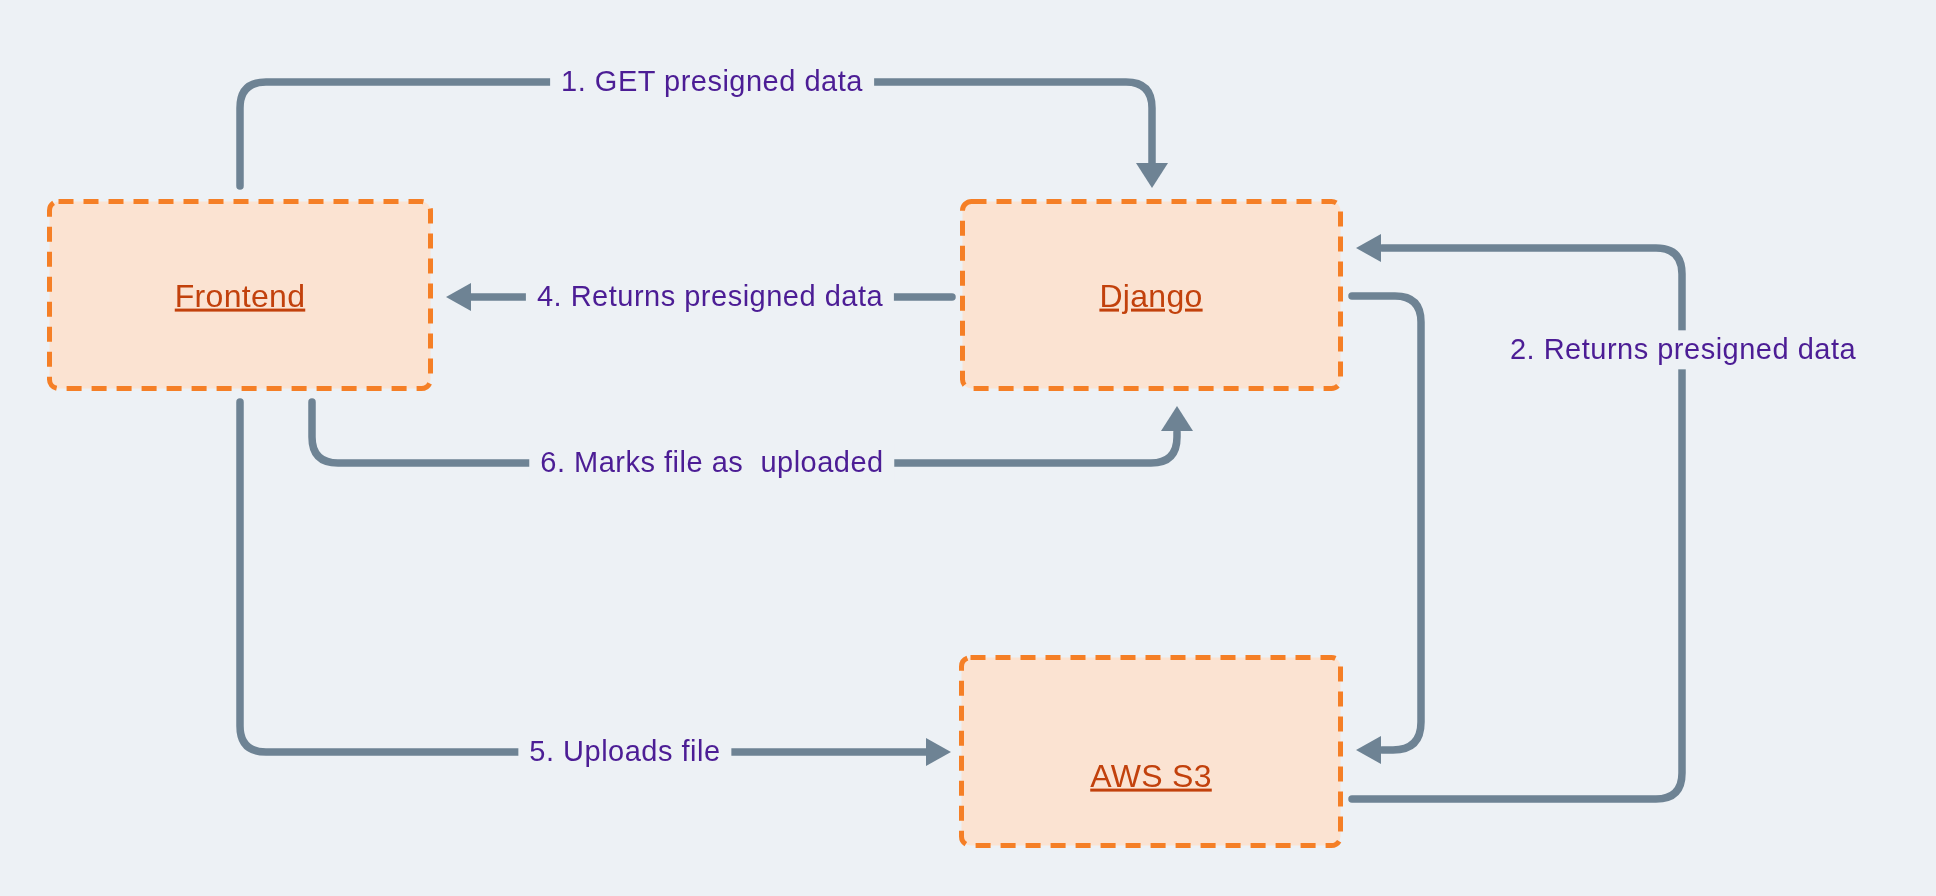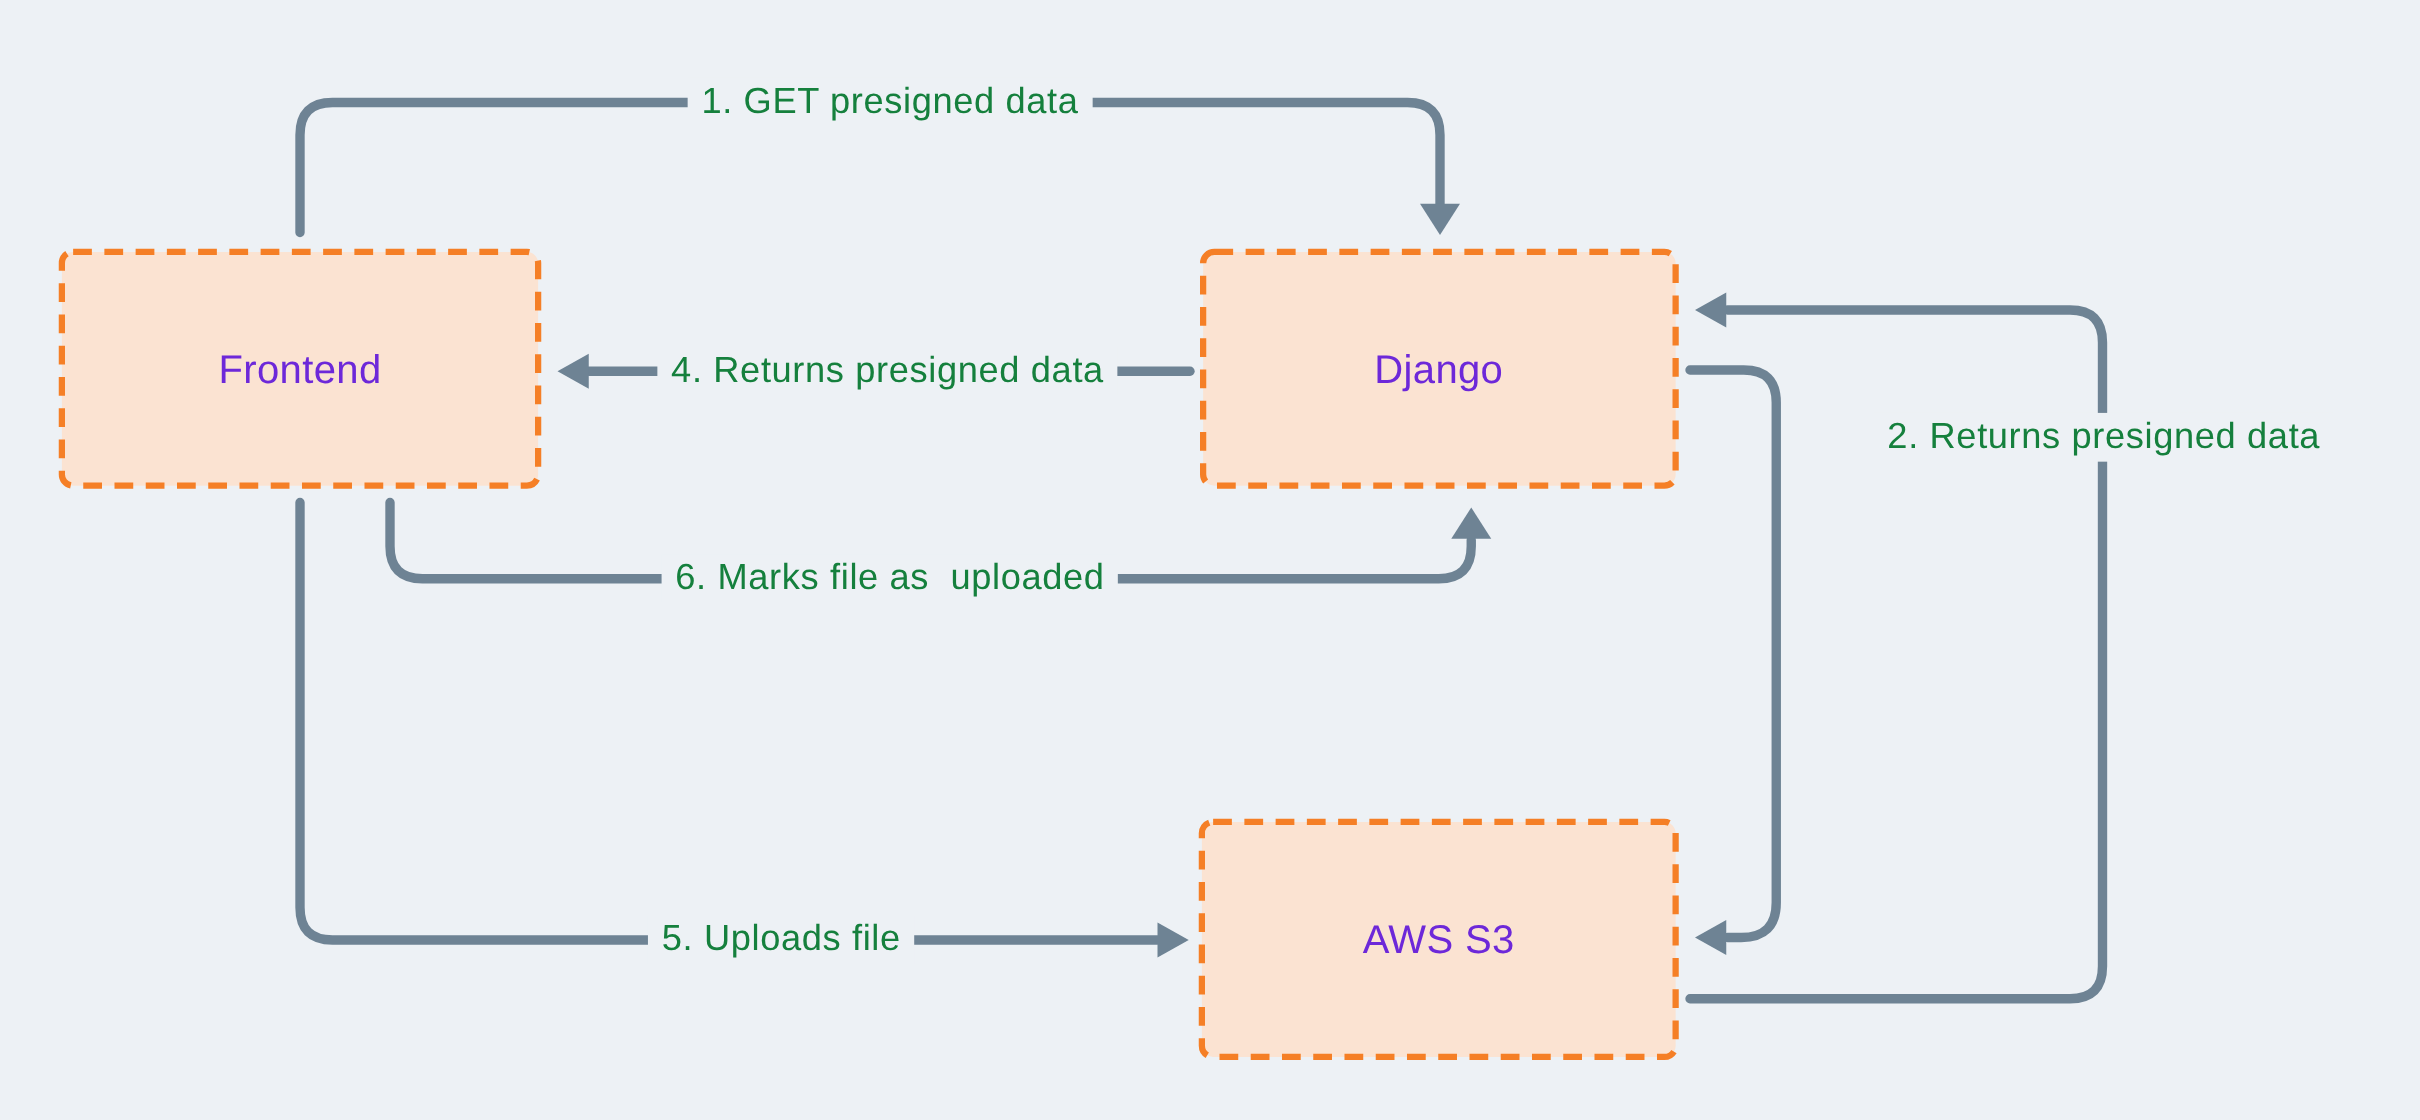--- a/index.html
+++ b/index.html
@@ -40,26 +40,27 @@
     stroke: none;
   }
   .label {
     position: absolute;
     transform: translate(-50%, -50%);
     white-space: pre;
     line-height: 1.15;
   }
   .node-label {
     font-size: 32px;
-    color: #6d28d9;
+    color: #c2410c;
     letter-spacing: 0.3px;
+    text-decoration: underline;
   }
   .edge-label {
     font-size: 29px;
-    color: #15803d;
+    color: #4c1d95;
     letter-spacing: 0.5px;
     background: #edf1f5;
     padding: 3px 11px;
   }
 </style>
 </head>
 <body>
 
 <div class="stage">
 
@@ -83,21 +84,21 @@
 
     <path class="edge-path" d="M 1352 296 H 1395 Q 1421 296 1421 322 V 722 Q 1421 750 1393 750 H 1382"></path>
     <polygon class="edge-head" points="1356,750 1381,736 1381,764"></polygon>
 
     <path class="edge-path" d="M 1352 799 H 1656 Q 1682 799 1682 773 V 274 Q 1682 248 1656 248 H 1382"></path>
     <polygon class="edge-head" points="1356,248 1381,234 1381,262"></polygon>
   </svg>
 
   <div class="label node-label" style="left:240px;  top:296px;">Frontend</div>
   <div class="label node-label" style="left:1151px; top:296px;">Django</div>
-  <div class="label node-label" style="left:1151px; top:752px;">AWS S3</div>
+  <div class="label node-label" style="left:1151px; top:776px;">AWS S3</div>
 
   <div class="label edge-label" style="left:712px;  top:82px;">1. GET presigned data</div>
   <div class="label edge-label" style="left:1683px; top:350px;">2. Returns presigned data</div>
   <div class="label edge-label" style="left:710px;  top:297px;">4. Returns presigned data</div>
   <div class="label edge-label" style="left:625px;  top:752px;">5. Uploads file</div>
   <div class="label edge-label" style="left:712px;  top:463px;text-align:center;">6. Marks file as  uploaded</div>
 
 </div>
 
 </body></html>

